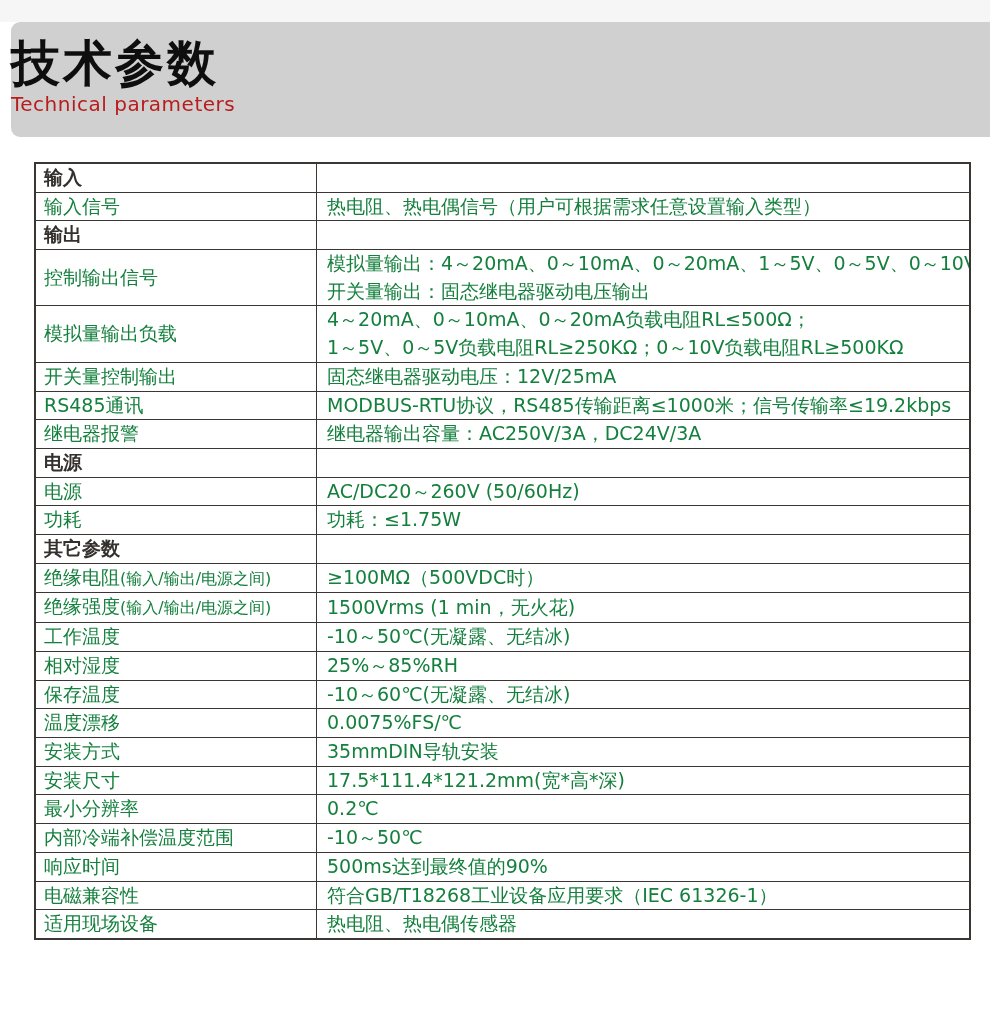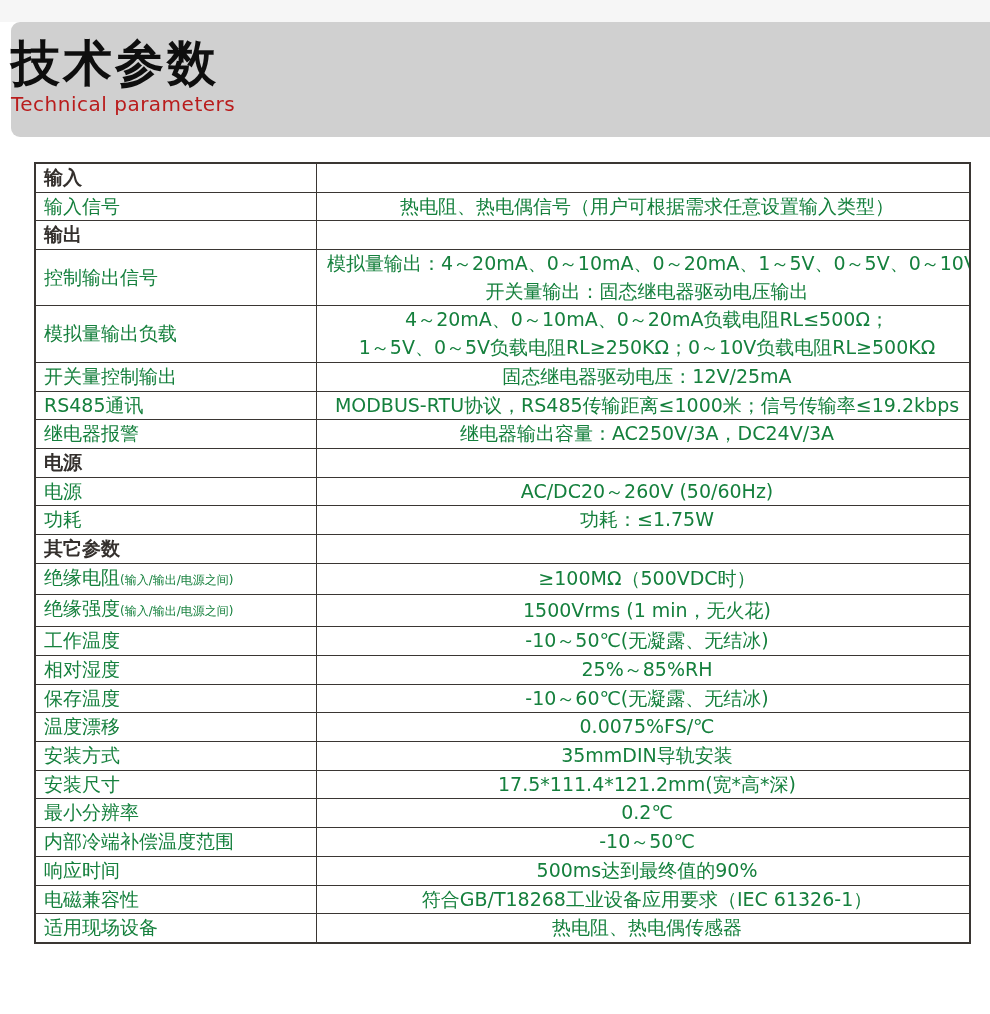--- a/index.html
+++ b/index.html
@@ -47,22 +47,22 @@
     font-size:19px;
     color:#15803d;
     line-height:27.7px;
     white-space:nowrap;
     vertical-align:middle;
     overflow:hidden;
   }
   td.c1 { width:270px; padding:0 2px 0 8px; }
   td.c2 { padding:0 2px 0 10px; }
   tr.section td.c1 { font-weight:bold; color:#34302d; }
-  .vline { line-height:27.7px; height:27.7px;text-align:center; }
-  .sfx { font-size:12px; }
+  .vline { line-height:27.7px; height:27.7px; }
+  .sfx { font-size:16px; }
 </style>
 </head>
 <body>
 
 <div class="top-strip"></div>
 
 <div class="title-band">
   <h1 class="page-title">技术参数</h1>
   <div class="page-subtitle">Technical parameters</div>
 </div>

